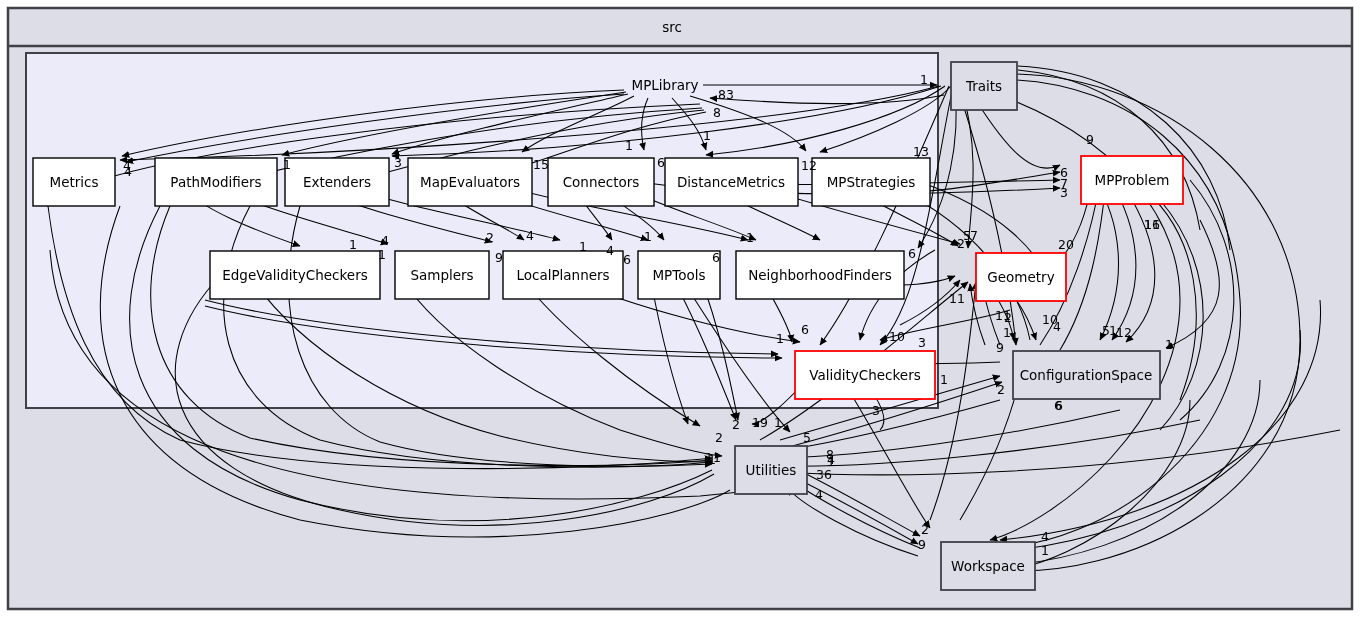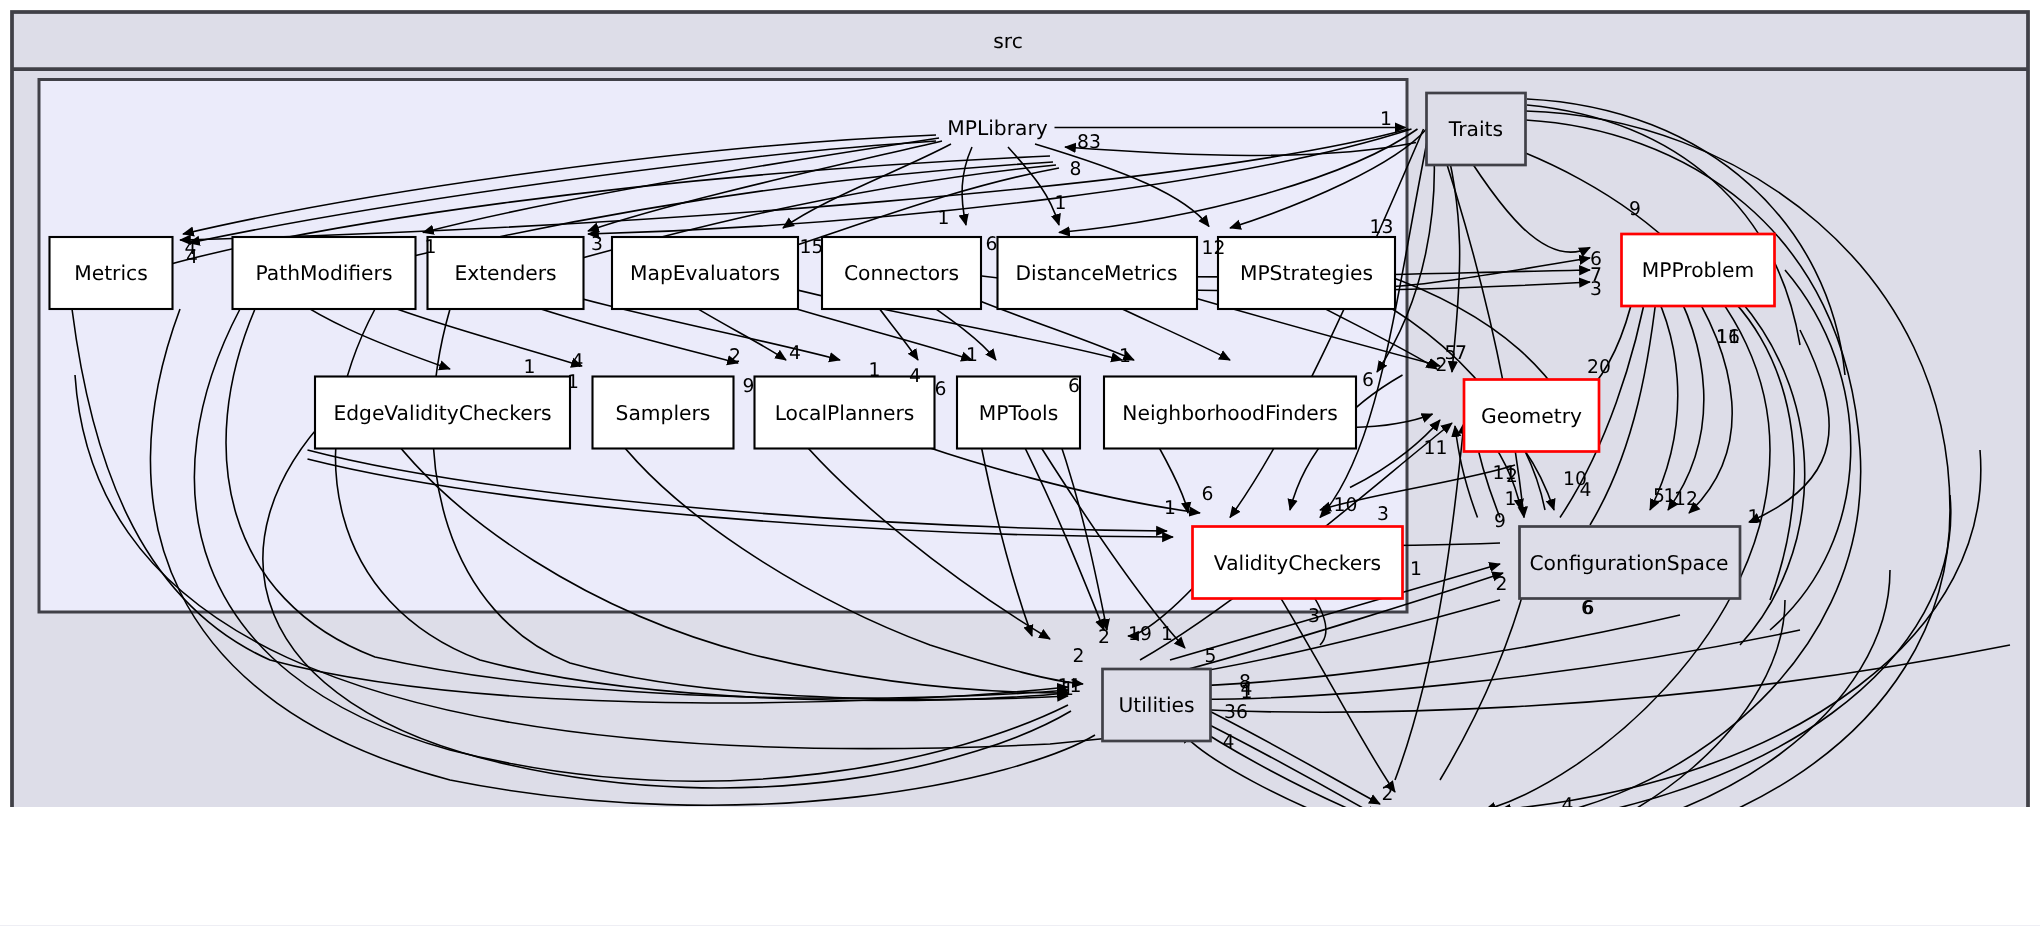--- a/index.html
+++ b/index.html
@@ -1,17 +1,17 @@
 <!DOCTYPE html>
 <html><head>
 <meta charset="utf-8">
 <style>
   html,body{margin:0;padding:0;background:#ffffff;}
   body{font-family:"DejaVu Sans","Liberation Sans",sans-serif;}
-  #stage{position:relative;width:1360px;height:538px;overflow:hidden;background:#ffffff;}
+  #stage{position:relative;width:1360px;height:617px;overflow:hidden;background:#ffffff;}
   svg#graph{position:absolute;left:0;top:0;width:1360px;height:617px;display:block;}
   .nodeLabel{font-size:13.5px;fill:#000000;dominant-baseline:middle;text-anchor:middle;}
   .clusterTitle{font-size:13.5px;fill:#000000;dominant-baseline:middle;text-anchor:middle;}
   .edgeLabel{font-size:12.5px;fill:#000000;dominant-baseline:middle;text-anchor:middle;}
   .edge{fill:none;stroke:#000000;stroke-width:1.05px;}
   .arrow{fill:#000000;stroke:none;}
 </style>
 </head>
 <body>
 

